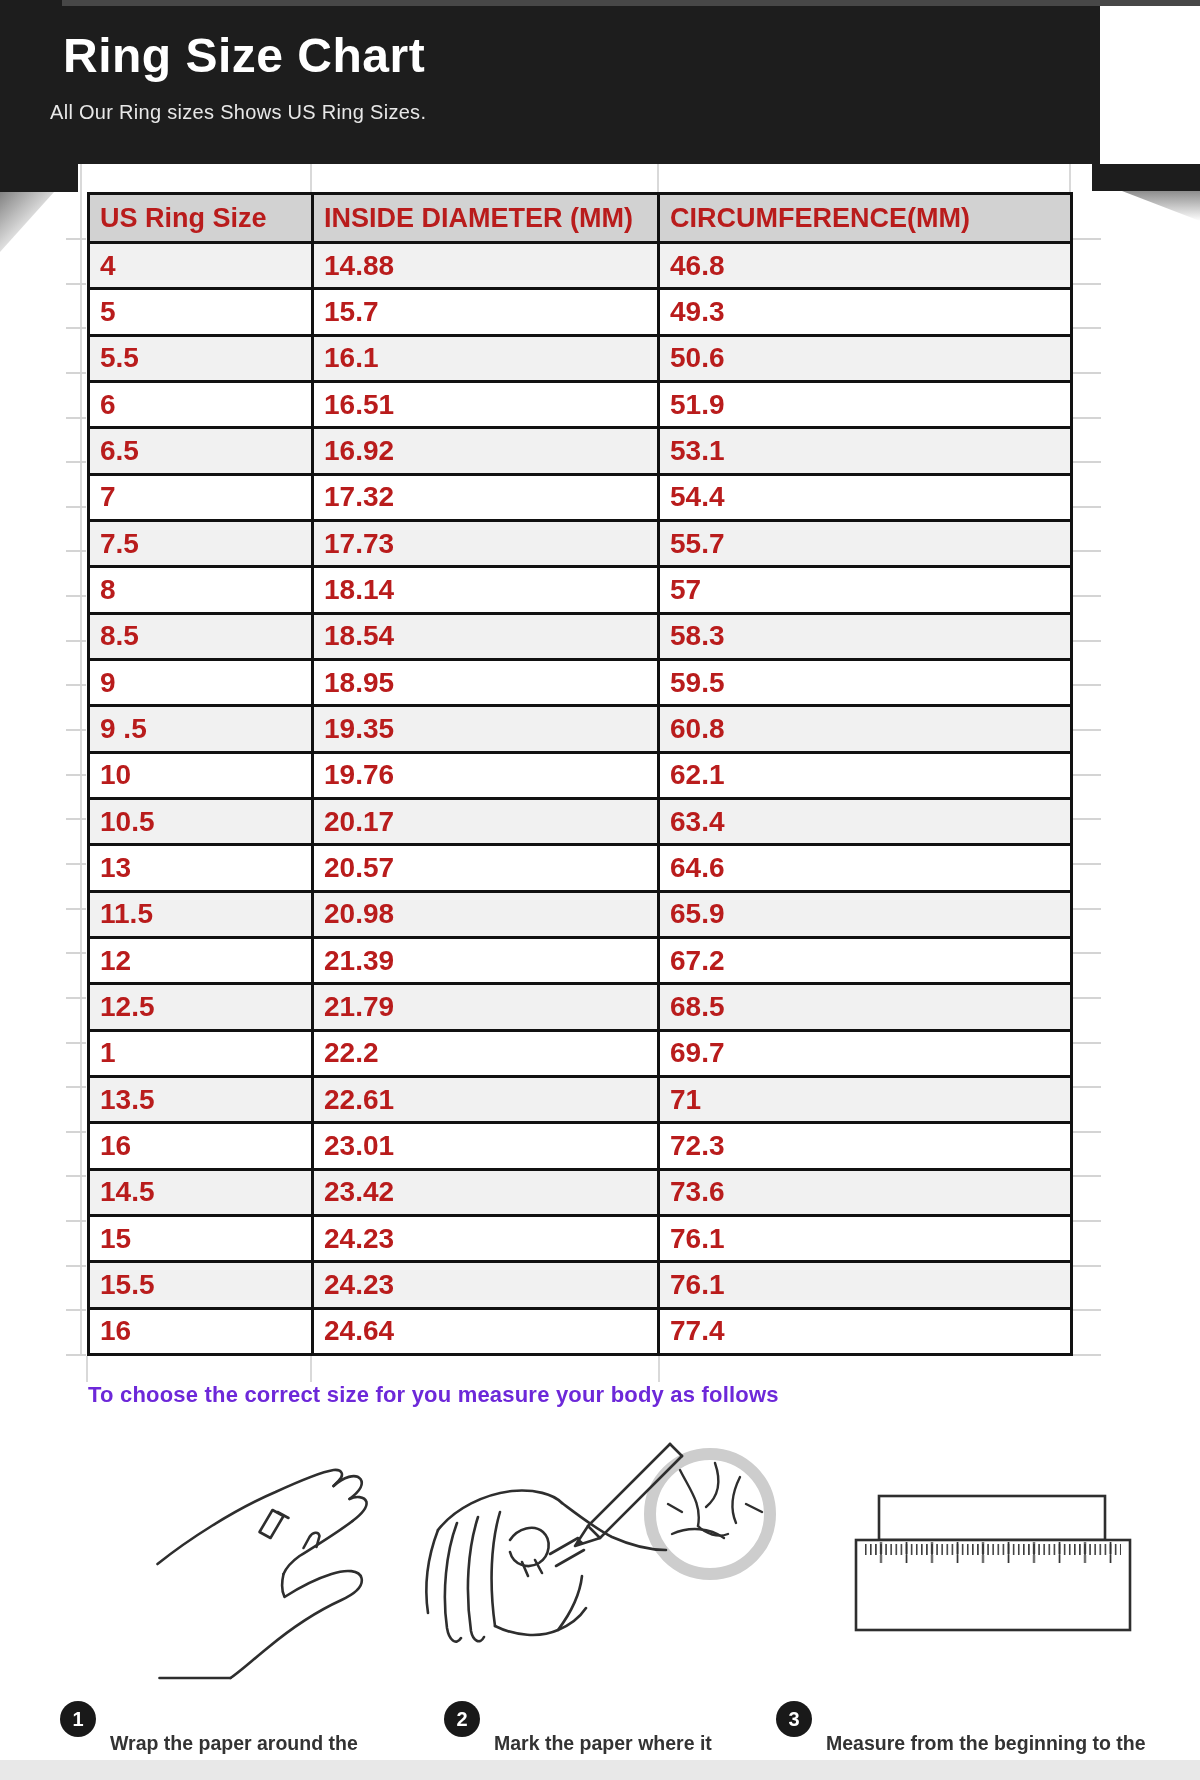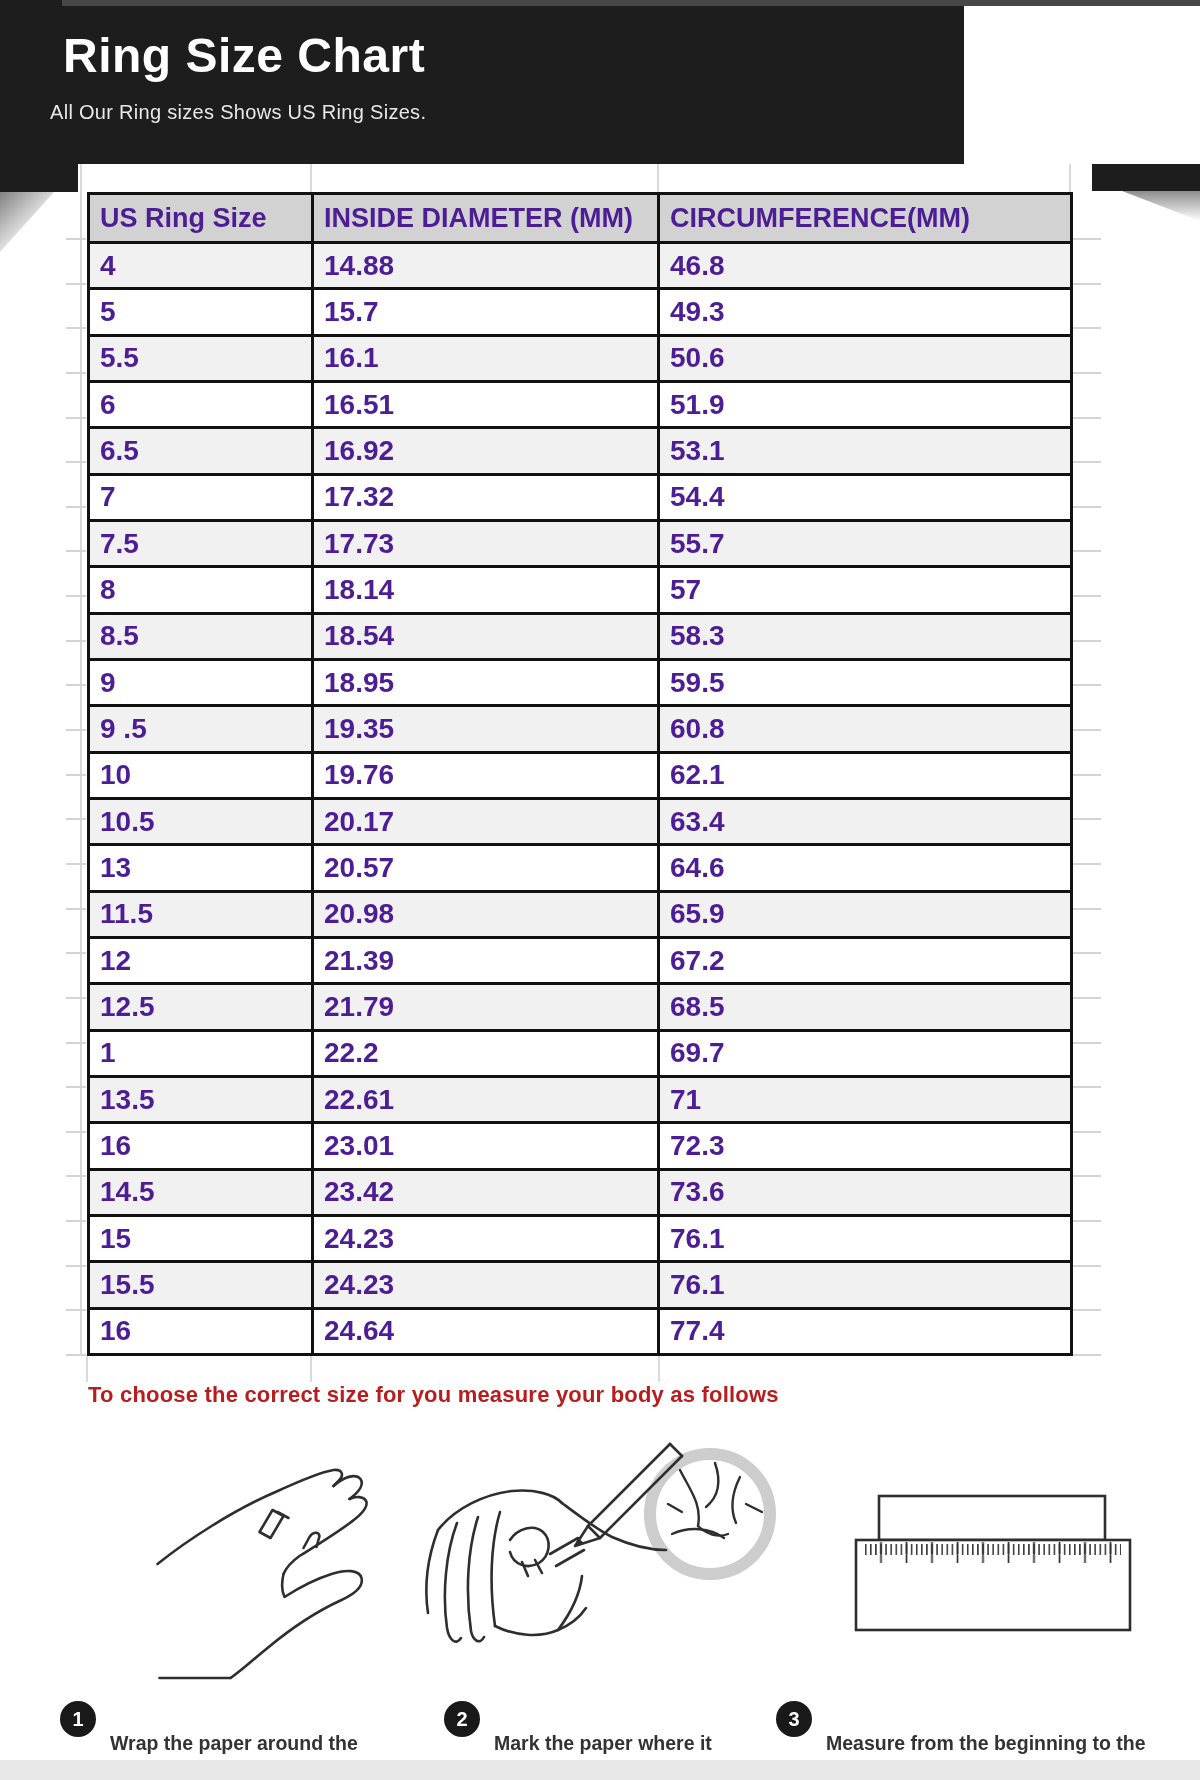--- a/index.html
+++ b/index.html
@@ -1,21 +1,21 @@
 <!DOCTYPE html>
 <html><head>
 <meta charset="utf-8">
 <style>
   html,body{margin:0;padding:0;}
   .page{
     position:relative;width:1200px;height:1780px;background:#ffffff;
     overflow:hidden;font-family:"Liberation Sans",sans-serif;
   }
   
-  .banner{position:absolute;left:0;top:0;width:964px;height:164px;background:#1d1d1d;}
+  .banner{position:absolute;left:0;top:0;width:1100px;height:164px;background:#1d1d1d;}
   .banner-top-edge{position:absolute;left:62px;top:0;width:1138px;height:6px;background:#474747;}
   .banner-title{position:absolute;left:63px;top:28px;margin:0;font-size:48px;font-weight:bold;color:#ffffff;letter-spacing:.5px;}
   .banner-subtitle{position:absolute;left:50px;top:101px;margin:0;font-size:20px;font-weight:normal;color:#e8e8e8;letter-spacing:.3px;}
   .banner-ext-left{position:absolute;left:0;top:164px;width:78px;height:28px;background:#1d1d1d;}
   .banner-wedge-left{position:absolute;left:0;top:192px;width:54px;height:60px;
     background:linear-gradient(135deg,#828282,rgba(255,255,255,0) 70%);
     clip-path:polygon(0 0,100% 0,0 100%);}
   .banner-ext-right{position:absolute;left:1092px;top:164px;width:108px;height:27px;background:#1d1d1d;}
   .banner-wedge-right{position:absolute;left:1122px;top:191px;width:78px;height:30px;
     background:linear-gradient(to bottom,#8d8d8d,rgba(255,255,255,0));
@@ -23,33 +23,33 @@
 
   
   .gridline{position:absolute;background:#d9d9d9;}
   .gl-v{width:2px;}
   .gl-tickcol{position:absolute;top:238px;height:1120px;
     background:repeating-linear-gradient(to bottom,#d4d4d4 0 2px,rgba(255,255,255,0) 2px 44.64px);}
 
   
   table.ring-table{
     position:absolute;left:87px;top:192px;width:983px;height:1164px;
-    border-collapse:collapse;table-layout:fixed;background:#ffffff;color:#4c1d95;
+    border-collapse:collapse;table-layout:fixed;background:#ffffff;color:#b91c1c;
   }
   .ring-table th,.ring-table td{
     border:3px solid #111111;padding:0 0 0 10px;text-align:left;vertical-align:middle;
     white-space:nowrap;overflow:hidden;
   }
   .ring-table th{background:#d2d2d2;font-size:27px;font-weight:bold;height:46px;}
   .ring-table td{font-size:28px;font-weight:bold;}
   .ring-table tbody tr:nth-child(odd){background:#f1f1f1;}
   .ring-table tbody tr:nth-child(even){background:#ffffff;}
 
   
-  .measure-heading{position:absolute;left:88px;top:1382px;margin:0;font-size:22px;font-weight:bold;color:#b91c1c;letter-spacing:.2px;}
+  .measure-heading{position:absolute;left:88px;top:1382px;margin:0;font-size:22px;font-weight:bold;color:#6d28d9;letter-spacing:.2px;}
   .illustration{position:absolute;}
   .step{position:absolute;display:flex;gap:14px;align-items:flex-start;}
   .step-badge{flex:none;width:36px;height:36px;margin-top:3px;border-radius:50%;background:#191919;color:#ffffff;
     font-size:20px;font-weight:bold;display:flex;align-items:center;justify-content:center;}
   .step-text{font-size:19.5px;font-weight:bold;color:#333333;line-height:1.42;margin-top:32px;}
   .step-1{left:60px;top:1698px;}   .step-1 .step-text{width:282px;}
   .step-2{left:444px;top:1698px;}  .step-2 .step-text{width:252px;}
   .step-3{left:776px;top:1698px;}  .step-3 .step-text{width:356px;}
   .bottom-strip{position:absolute;left:0;top:1760px;width:1200px;height:20px;background:#e8e8e8;}
 </style>

